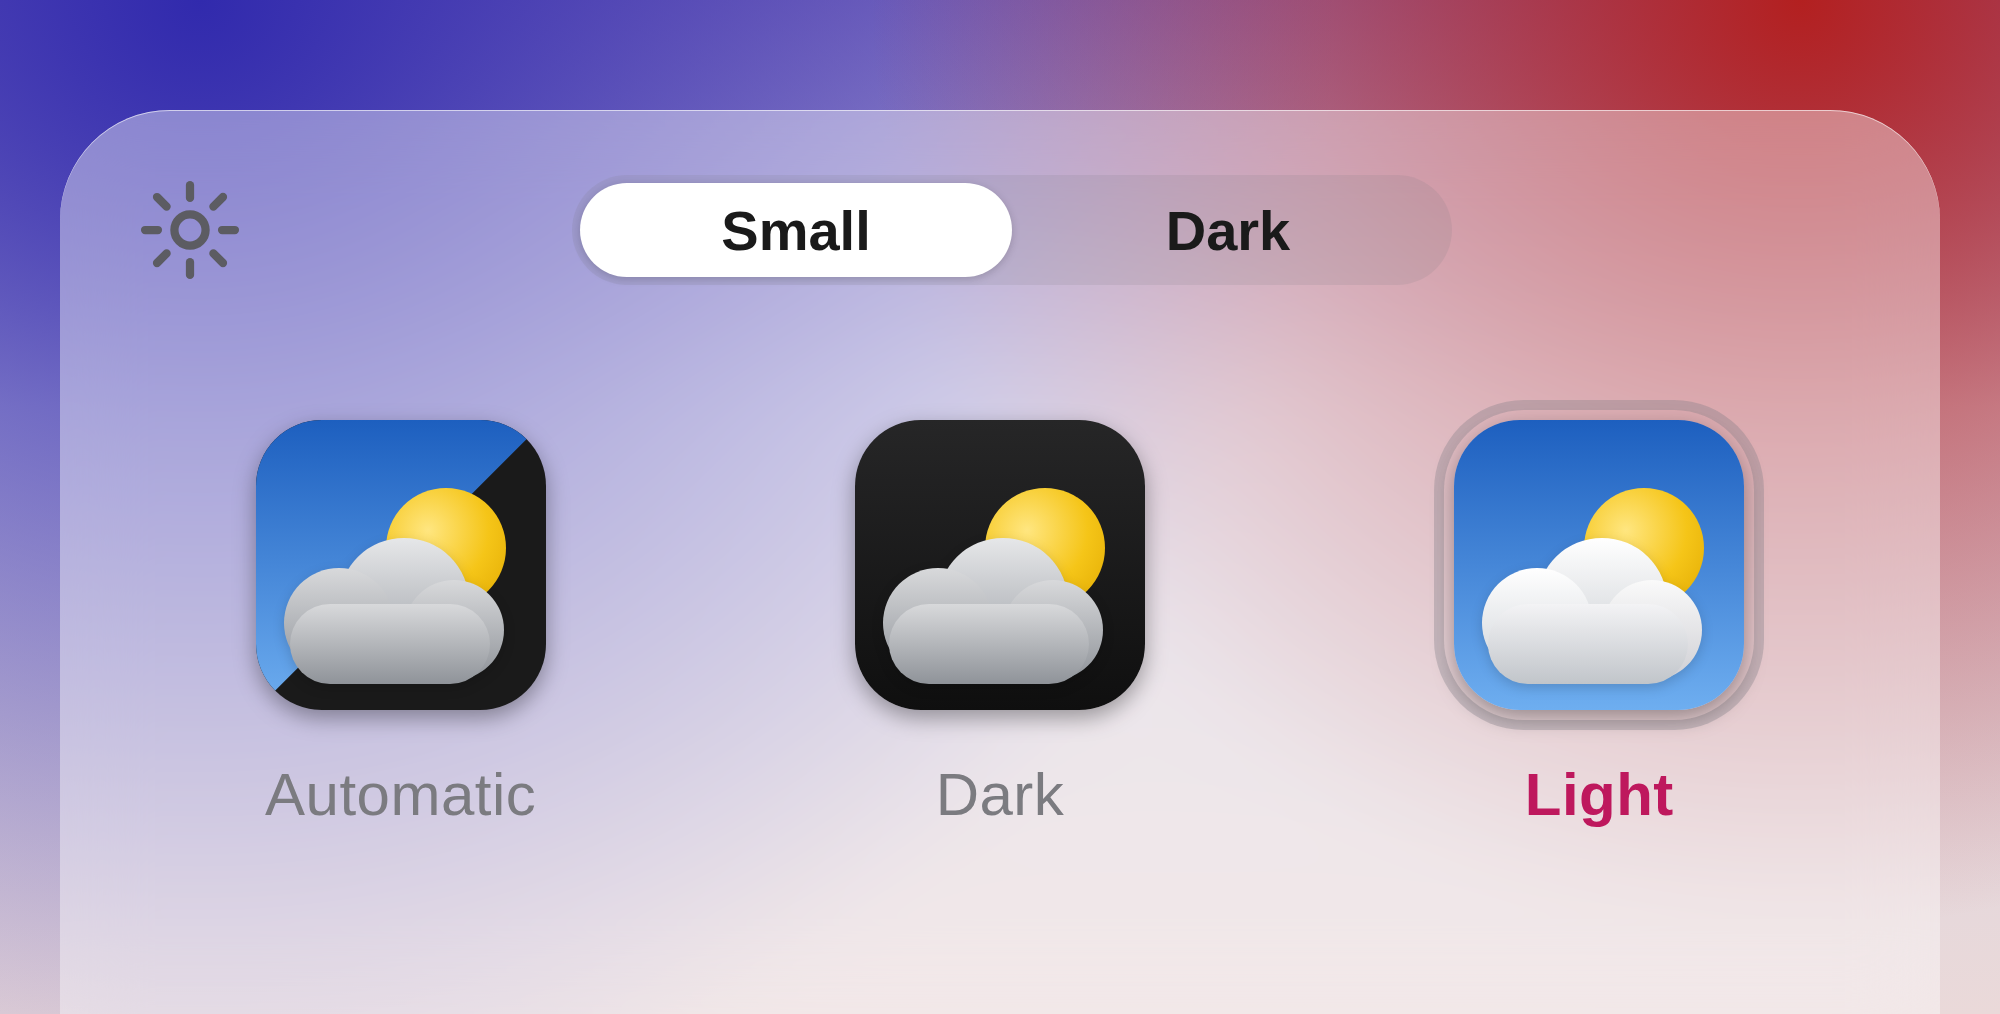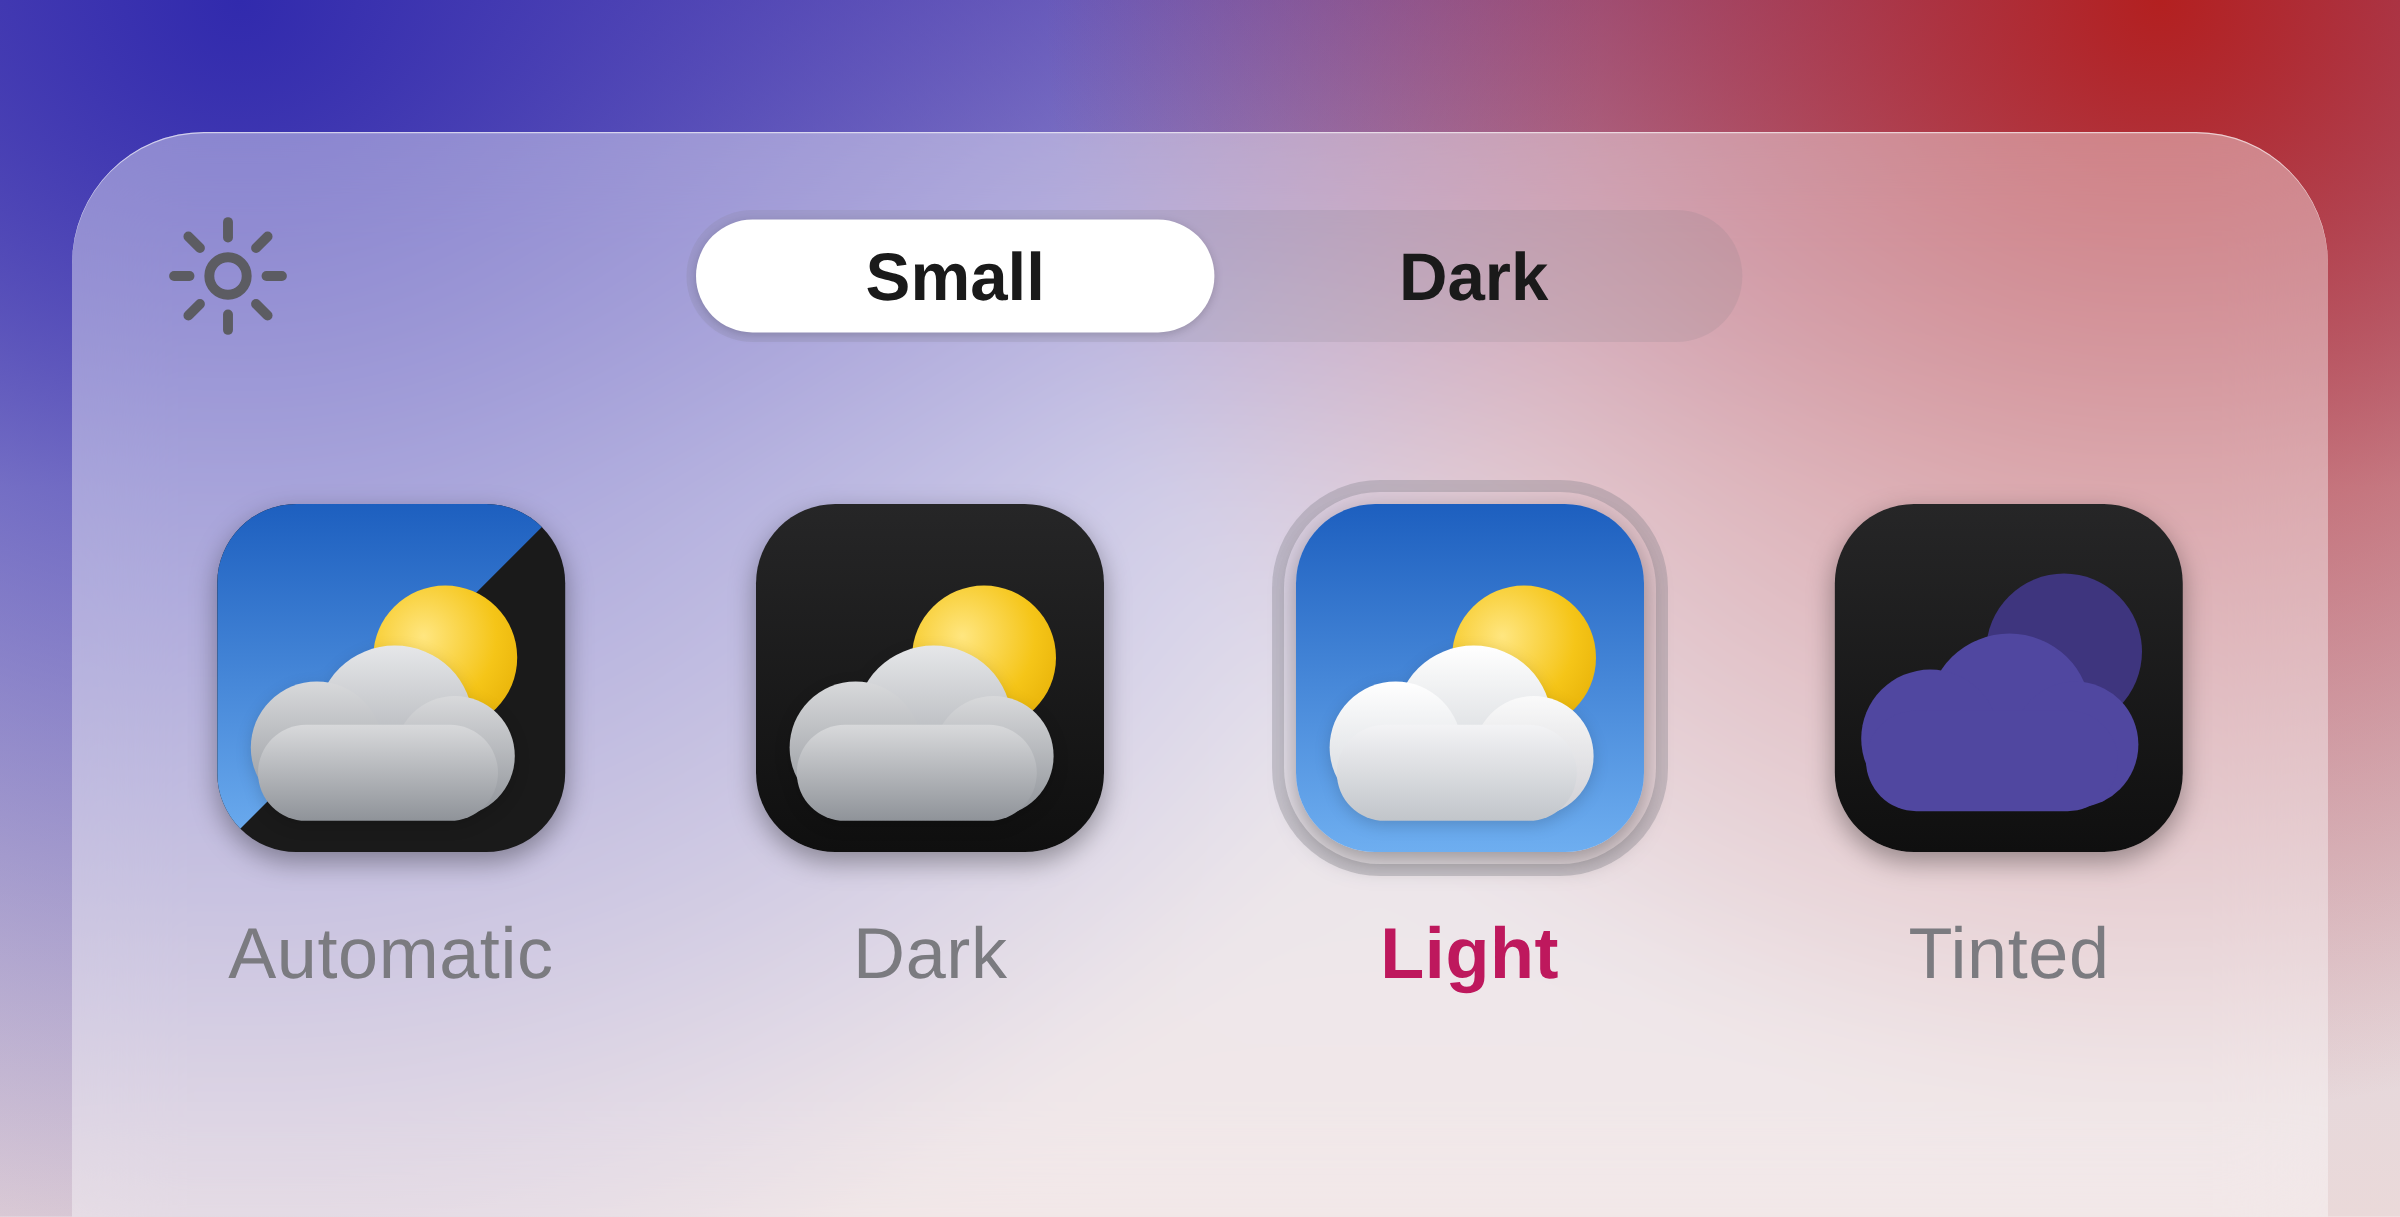--- a/index.html
+++ b/index.html
@@ -254,30 +254,16 @@
             <div class="c2"></div>
               <div class="c1"></div>
               <div class="c3"></div>
               <div class="c4"></div>
           </div>
         </div>
       </div>
       <div class="option-label">Light</div>
     </div>
 
-    <div class="option">
-      <div class="icon-wrap">
-        <div class="app-icon bg-tint">
-          <div class="tint-sun"></div>
-          <div class="tint-cloud">
-            <div class="t2"></div>
-              <div class="t1"></div>
-              <div class="t3"></div>
-              <div class="t4"></div>
-          </div>
-        </div>
-      </div>
-      <div class="option-label">Tinted</div>
-    </div>
 
   </div>
 
 </div>
 
 </body></html>

